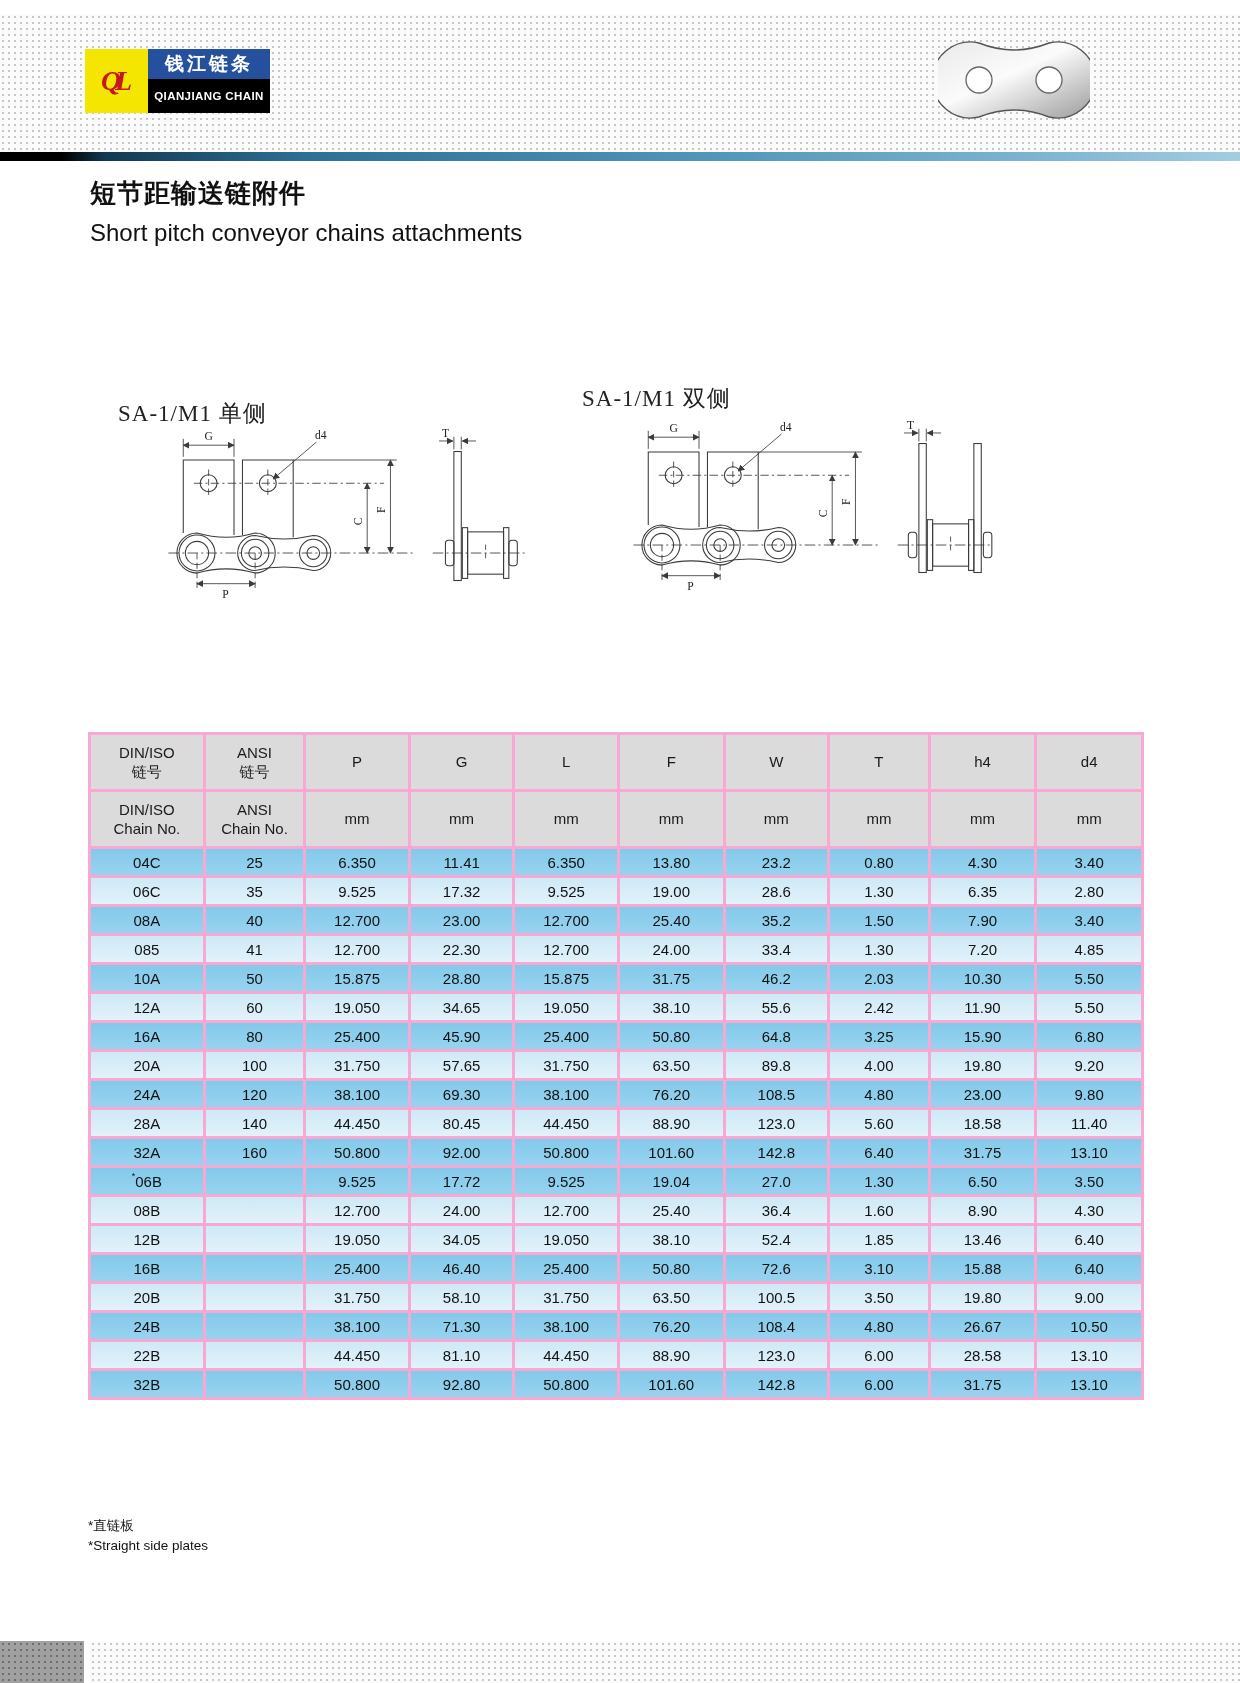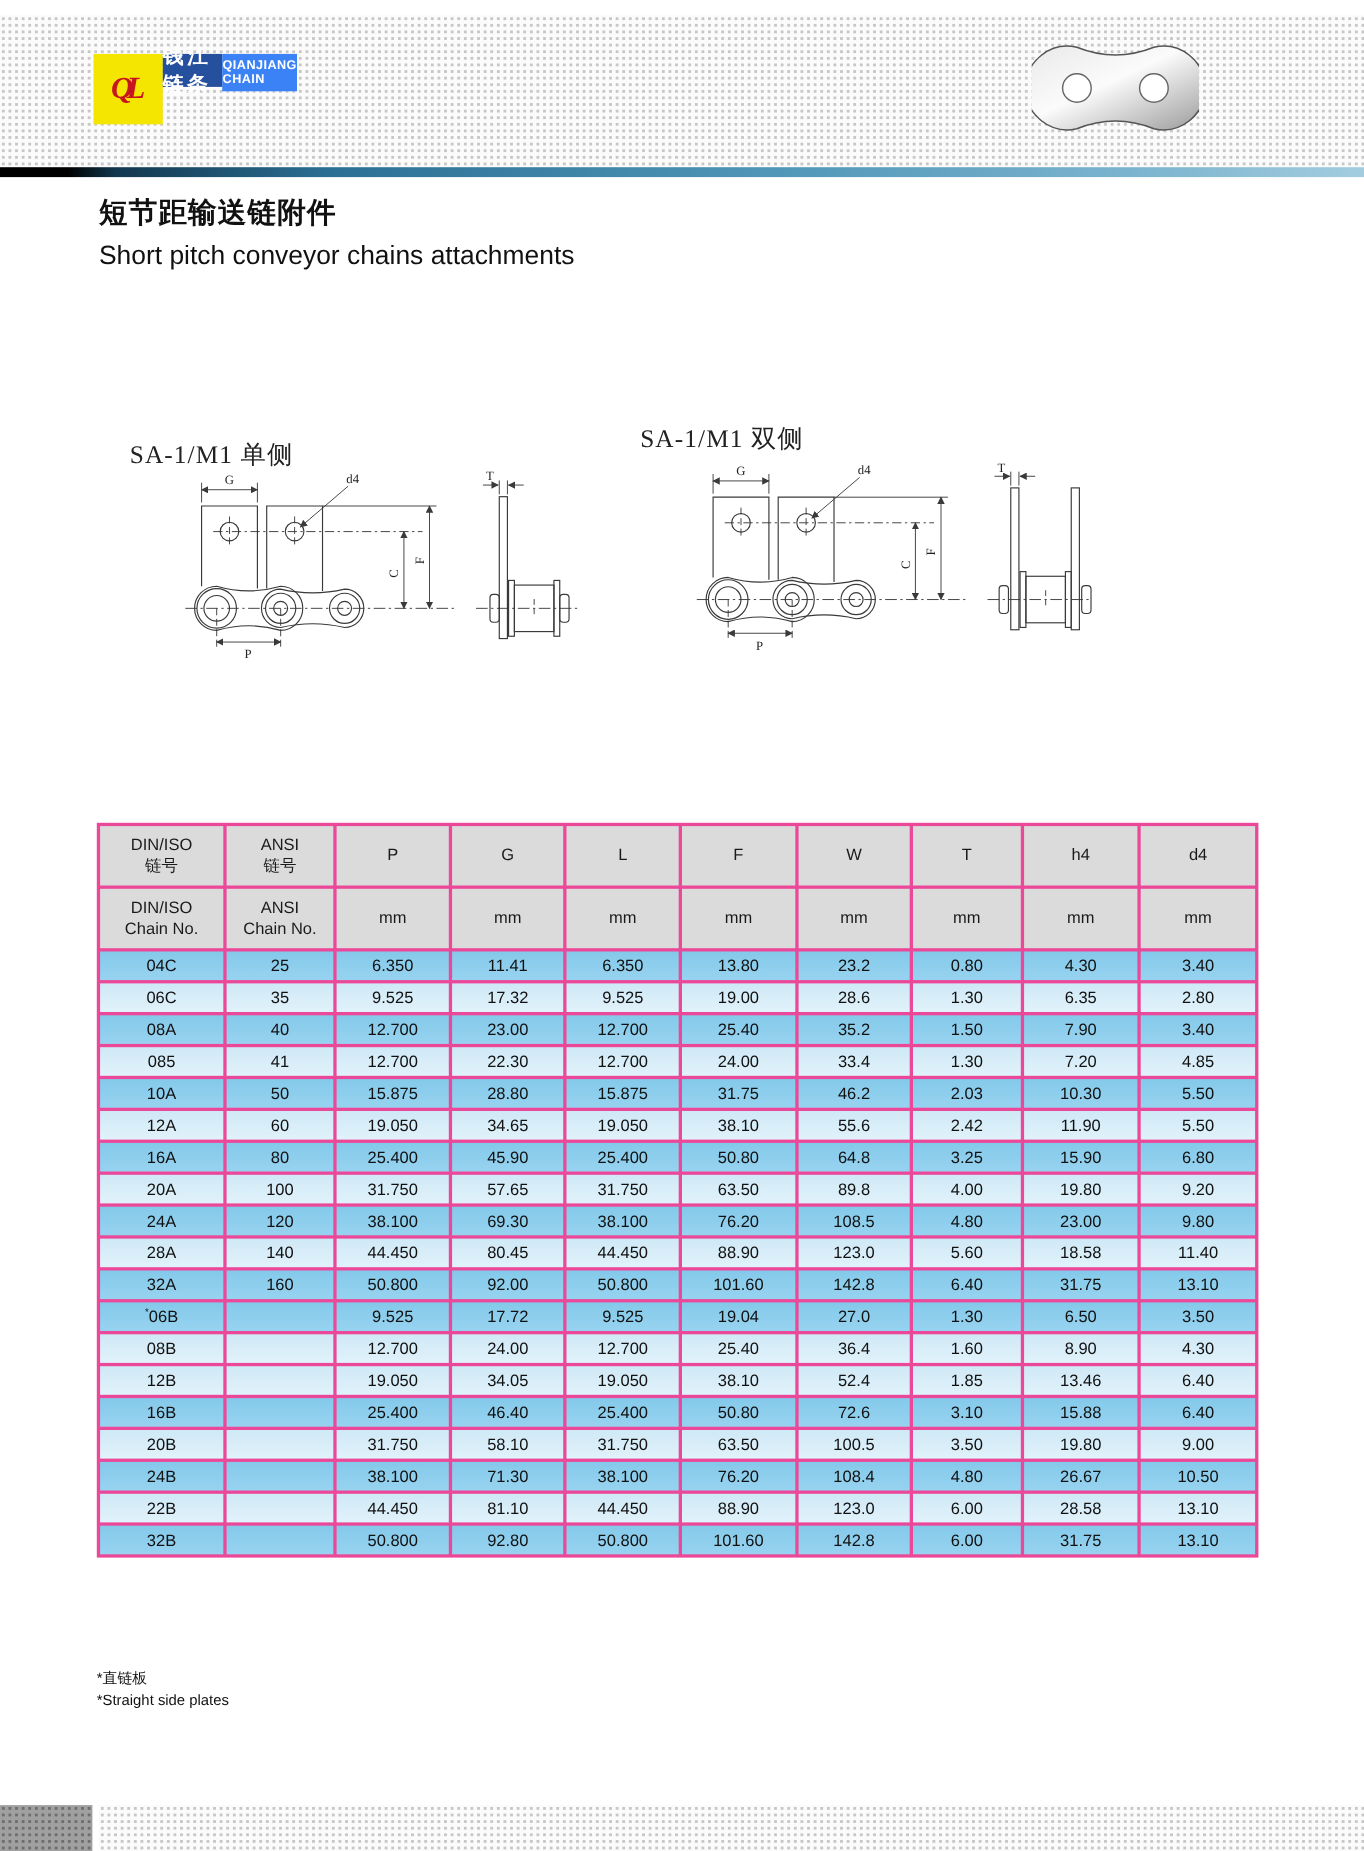--- a/index.html
+++ b/index.html
@@ -20,24 +20,24 @@
   
   .rule{position:absolute;top:152px;left:0;width:1240px;height:9px;
         background:linear-gradient(90deg,#000 0px,#000 62px,#12384f 105px,#2c6f94 300px,
                    #4d94b6 55%,#7fb6d0 85%,#a3cddf 100%);}
 
   
   .logo{position:absolute;top:49px;left:85px;display:flex;height:64px;}
   .logo-box{width:63px;height:64px;background:#f4e600;display:flex;align-items:center;justify-content:center;}
   .logo-mono{font-family:"Liberation Serif",serif;font-style:italic;font-weight:bold;
              color:#c8161e;font-size:28px;letter-spacing:-0.22em;padding-right:6px;line-height:1;}
-  .logo-text{display:flex;flex-direction:row;width:122px;height:64px;}
+  .logo-text{display:flex;flex-direction:column;width:122px;height:64px;}
   .logo-cn{background:#25509e;color:#fff;height:30px;display:flex;align-items:center;justify-content:center;
            font-size:19px;font-weight:bold;letter-spacing:3px;}
-  .logo-en{background:#3b82f6;color:#fff;height:34px;display:flex;align-items:center;justify-content:center;
+  .logo-en{background:#000000;color:#fff;height:34px;display:flex;align-items:center;justify-content:center;
            font-size:11.5px;font-weight:bold;letter-spacing:0.4px;}
 
   
   .chain-plate{position:absolute;top:40px;left:938px;}
 
   
   .title-block{position:absolute;top:176px;left:90px;}
   .title-cn{font-size:26px;font-weight:600;letter-spacing:1px;}
   .title-en{font-size:24px;font-weight:400;margin-top:8px;}
 
@@ -47,22 +47,22 @@
   .diag-label-left{top:398px;left:118px;}
   .diag-label-right{top:383px;left:582px;}
   .diag-svg{position:absolute;}
   .diag-svg-left{top:428px;left:160px;}
   .diag-svg-right{top:420px;left:625px;}
   .ln{stroke:#3a3a3a;stroke-width:1;fill:none;}
   .thin{stroke:#3a3a3a;stroke-width:0.8;fill:none;}
   .dimtxt{font-family:"Liberation Serif",serif;font-size:11px;fill:#222;}
 
   
-  .spec-table{position:absolute;top:748px;left:88px;width:1056px;
-              border-collapse:separate;border-spacing:3px;table-layout:fixed;background:#ec4899;}
+  .spec-table{position:absolute;top:732px;left:88px;width:1056px;
+              border-collapse:separate;border-spacing:3px;table-layout:fixed;background:#f9a8d4;}
   .spec-table th{background:#dbdbdb;font-size:15px;font-weight:400;color:#1a1a1a;
                  height:52px;text-align:center;vertical-align:middle;white-space:pre-line;line-height:1.3;}
   .spec-table td{font-size:15px;color:#111;height:26px;text-align:center;vertical-align:middle;padding:0;}
   .spec-table tr.dark td{background:linear-gradient(180deg,#84c9ea 0%,#97d3f0 100%);}
   .spec-table tr.light td{background:linear-gradient(180deg,#cfe9f6 0%,#e1f2fb 100%);}
   .spec-table sup{font-size:9px;vertical-align:top;position:relative;top:-2px;}
 
   
   .footnotes{position:absolute;top:1516px;left:88px;font-size:13.5px;line-height:20px;color:#111;}
   .footnotes .fn{font-weight:400;}

